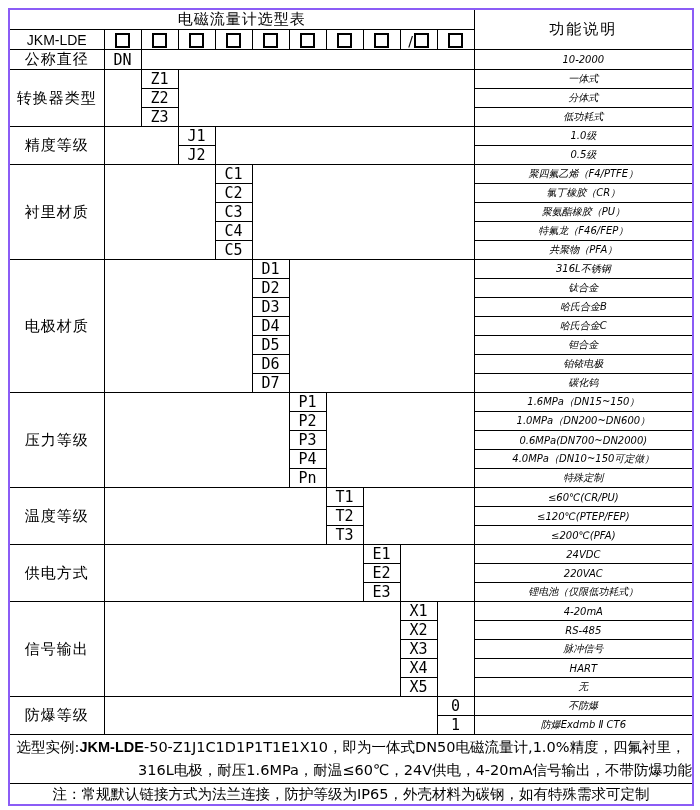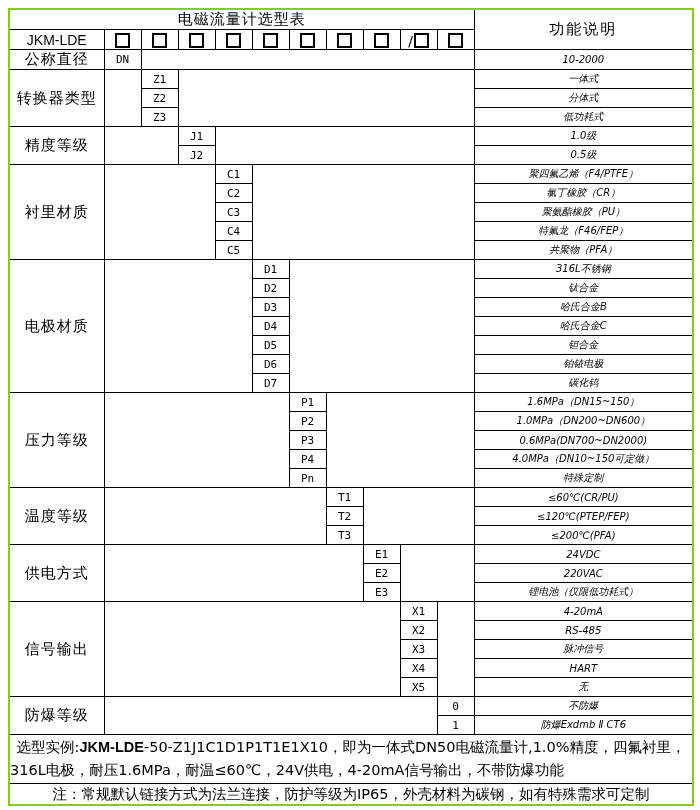--- a/index.html
+++ b/index.html
@@ -1,31 +1,31 @@
 <!DOCTYPE html>
 <html><head>
 <meta charset="utf-8">
 <style>
   html,body{margin:0;padding:0;width:700px;height:810px;background:#ffffff;overflow:hidden;}
   body{font-family:"DejaVu Sans",sans-serif;color:#000;}
-  table.sel{border-collapse:collapse;table-layout:fixed;margin:8px 0 0 8px;width:684px;border:2px solid #84cc16;}
+  table.sel{border-collapse:collapse;table-layout:fixed;margin:8px 0 0 8px;width:684px;border:2px solid #8b5cf6;}
   table.sel td, table.sel th{border:1px solid #000;padding:0;text-align:center;vertical-align:middle;overflow:hidden;white-space:nowrap;font-weight:normal;}
   tr.title-row{height:18px;}
   tr.cb-row{height:20px;}
   tbody.groups tr{height:19px;}
   .title-cell{font-size:15px;letter-spacing:1px;}
   .func-head{font-size:15px;letter-spacing:2px;}
   .model{font-weight:bold;font-size:14px;font-family:"Liberation Sans",sans-serif;}
   .pname{font-size:15px;letter-spacing:1px;margin-top:40px;}
-  .code{font-family:"DejaVu Sans Mono","Liberation Mono",monospace;font-size:11px;}
+  .code{font-family:"DejaVu Sans Mono","Liberation Mono",monospace;font-size:15px;}
   .desc{font-size:10px;font-style:italic;}
   .cb-prefix{font-size:14px;vertical-align:middle;margin-right:1px;}
   .box{display:inline-block;width:11px;height:11px;border:2px solid #000;vertical-align:middle;background:#fff;}
   td.example-cell{text-align:left;padding:4px 4px 3px 4px;font-size:14.5px;white-space:normal;line-height:23px;height:48px;margin-top:28px;}
-  .example-line2{text-align:left;}
+  .example-line2{text-align:right;padding-left:46px;}
   .ex-model{font-weight:bold;font-family:"Liberation Sans",sans-serif;}
   td.note-cell{text-align:left;padding:3px 4px;font-size:14.5px;white-space:normal;height:20px;}
 </style>
 </head>
 <body>
 
 <table class="sel">
   <colgroup>
     <col style="width:95px">
     <col style="width:37px">

